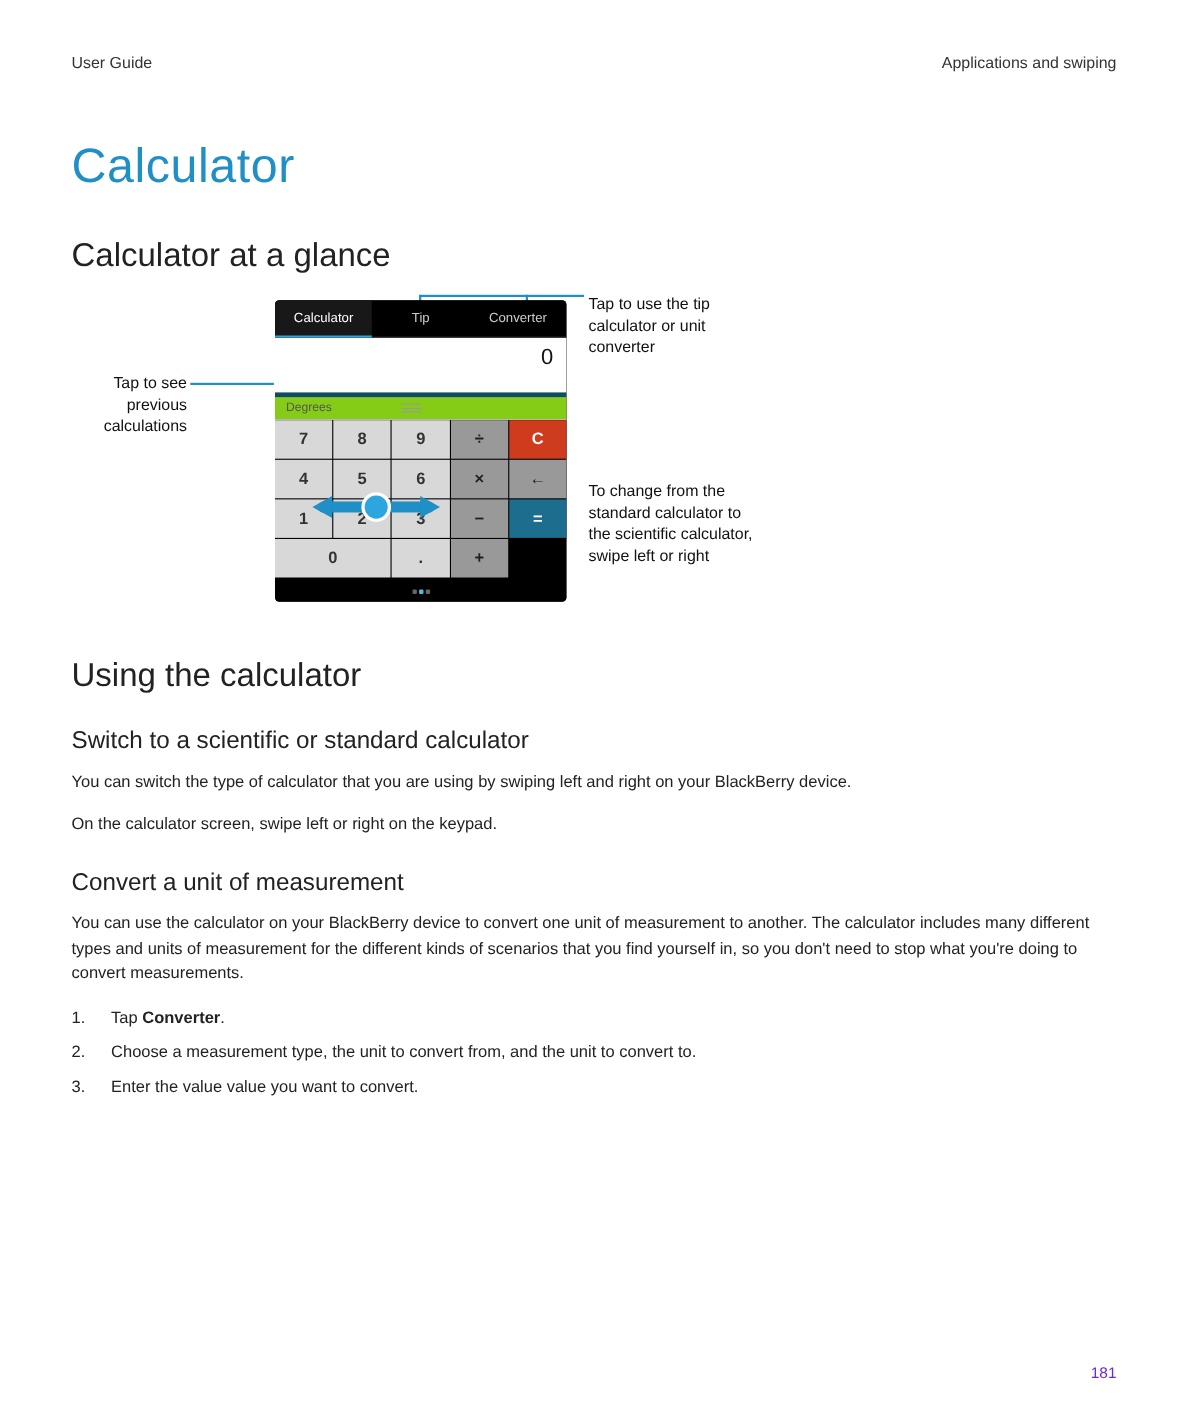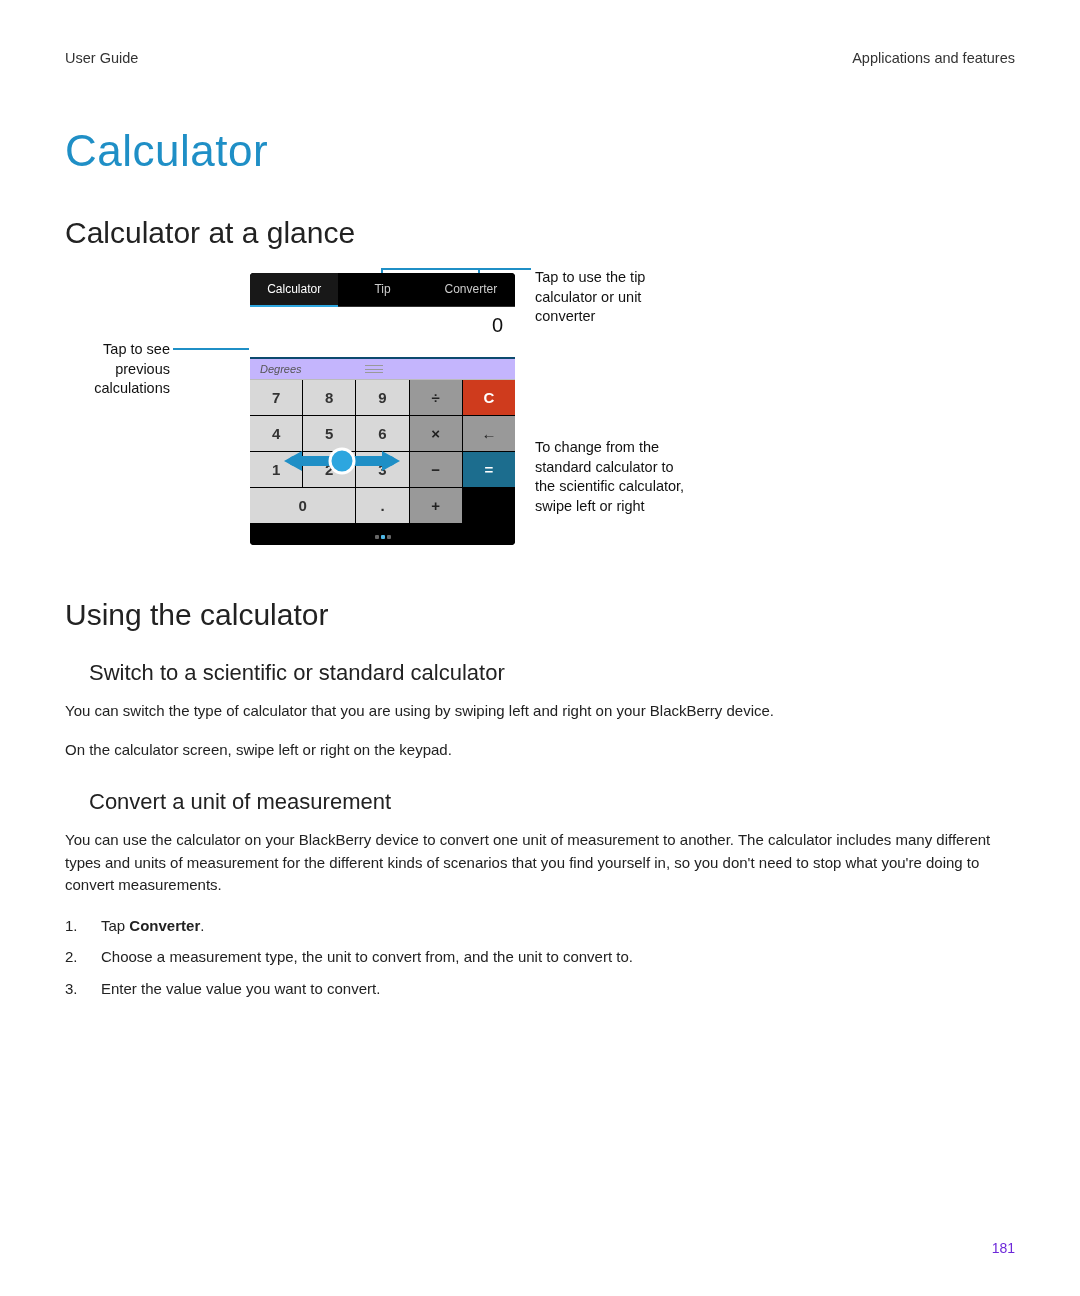--- a/index.html
+++ b/index.html
@@ -32,21 +32,20 @@
     font-weight: 300;
     color: #222;
     margin-bottom: 18px;
   }
   h3.subheading {
     font-size: 22px;
     font-weight: 300;
     color: #222;
     margin-top: 28px;
     margin-bottom: 14px;
-    margin-left: 24px;
   }
   p.body-text {
     font-size: 15px;
     line-height: 1.5;
     color: #222;
     margin-bottom: 16px;
   }
   ol.steps {
     list-style: none;
     counter-reset: step;
@@ -130,26 +129,25 @@
     text-align: right;
     font-size: 20px;
     padding: 8px 12px 22px 12px;
     line-height: 1;
     min-height: 44px;
   }
   .calc-degrees {
     display:flex;
     align-items:center;
     justify-content:space-between;
-    background: #c4b5fd;
+    background: #84cc16;
     color: #555;
-    font-style: italic;
     font-size: 11px;
     padding: 4px 10px;
-    border-top: 2px solid #0c4a6e;
+    border-top: 4px solid #0c4a6e;
     border-bottom: 1px solid #bbb;
   }
   .calc-degrees .drag-lines {
     width: 18px; height: 8px;
     display:flex; flex-direction:column; justify-content:space-between;
     margin: 0 auto;
     position:relative; left:-20px;
   }
   .calc-degrees .drag-lines span { height:1px; background:#999; display:block; }
   .calc-keys {
@@ -186,21 +184,21 @@
     width: 120px;
     height: 32px;
     pointer-events: none;
   }
 </style>
 </head>
 <body>
 
 <div class="header-row">
   <span>User Guide</span>
-  <span>Applications and features</span>
+  <span>Applications and swiping</span>
 </div>
 
 <h1 class="page-title">Calculator</h1>
 
 <h2 class="section-heading">Calculator at a glance</h2>
 
 <div class="figure-wrap">
 
   <div class="callout left" style="left:0; top:72px; width:105px;">Tap to see previous calculations</div>
   <div class="conn" style="left:108px; top:80px;">

